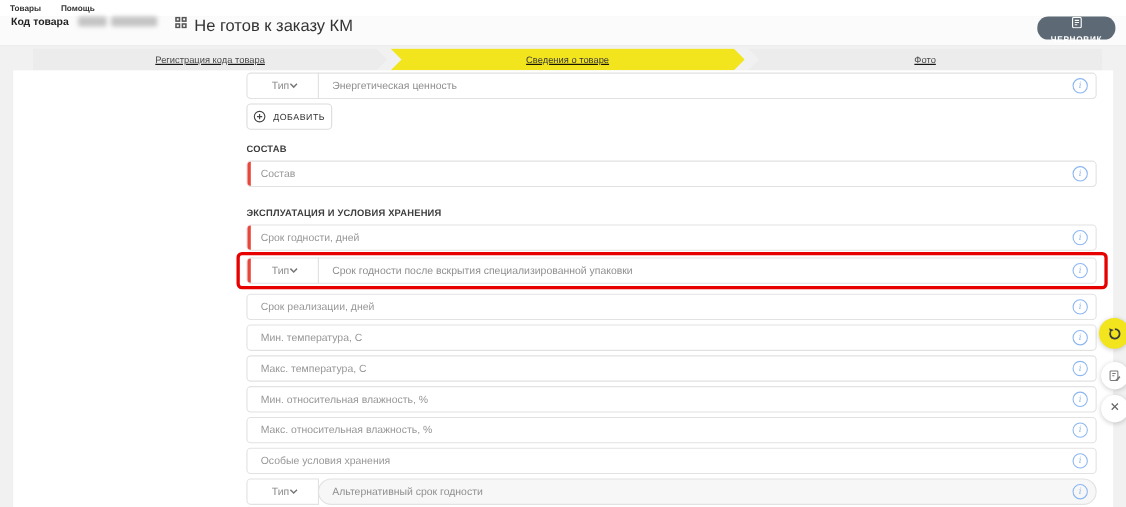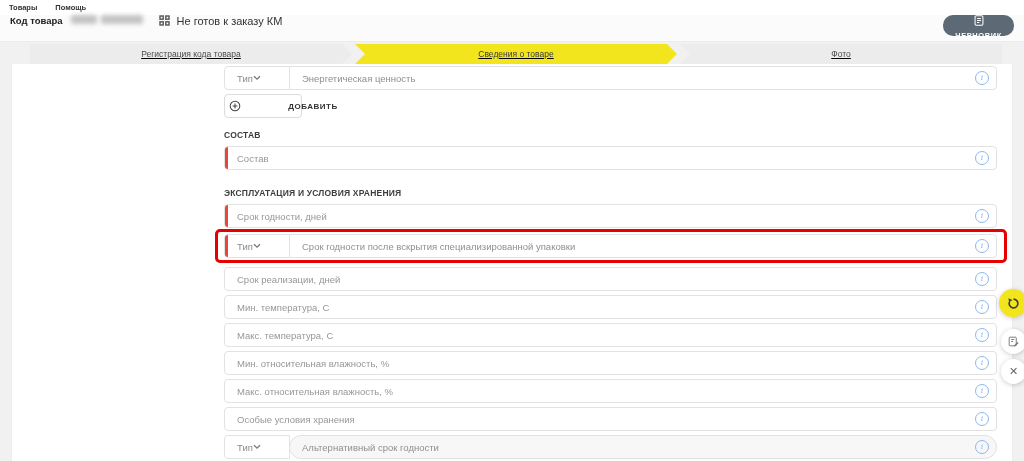--- a/index.html
+++ b/index.html
@@ -9,21 +9,21 @@
   
   .topbar{position:absolute;top:0;left:0;right:0;height:15px;background:#fff;display:flex;align-items:center;gap:18px;padding-left:9px;}
   .topbar a{font-size:7.5px;color:#333;text-decoration:none;font-weight:bold;text-align:center;}
 
   
   .subheader{position:absolute;top:15px;left:0;right:0;height:26px;background:#fbfbfb;border-bottom:1px solid #ececec;display:flex;align-items:flex-start;}
   .code-label{font-size:9.5px;font-weight:bold;color:#222;margin-left:10px;}
   .blur-chip{display:flex;gap:4px;margin-left:8px;filter:blur(2px);}
   .blur-chip i{display:block;height:9px;border-radius:2px;background:#c4c4c4;}
   .qr-ico{margin-left:16px;display:flex;}
-  .status-label{font-size:11px;color:#333;margin-left:7px;}
+  .status-label{font-size:15px;color:#333;margin-left:7px;}
   .draft-btn{margin-left:auto;margin-right:10px;height:21px;border-radius:10px;background:#5d6a75;color:#fff;display:flex;align-items:center;gap:5px;padding:0 12px;border:none;cursor:pointer;flex-direction:column;}
   .draft-btn span{font-size:7.5px;font-weight:bold;letter-spacing:.6px;}
 
   
   .stepper{position:absolute;top:44px;left:30px;width:972px;height:20px;display:flex;text-decoration:underline;}
   .step{flex:1;display:flex;align-items:center;justify-content:center;font-size:8.5px;color:#4a4a4a;background:#ececec;cursor:pointer;}
   .step + .step{margin-left:3px;}
   .step:nth-child(1){clip-path:polygon(0 0,calc(100% - 10px) 0,100% 50%,calc(100% - 10px) 100%,0 100%);}
   .step:nth-child(2){clip-path:polygon(0 0,calc(100% - 10px) 0,100% 50%,calc(100% - 10px) 100%,0 100%,10px 50%);}
   .step:nth-child(3){clip-path:polygon(0 0,100% 0,100% 100%,0 100%,10px 50%);}
@@ -32,32 +32,32 @@
   
   .panel{position:absolute;top:64px;left:12px;width:1000px;height:397px;background:#fff;box-shadow:0 1px 2px rgba(0,0,0,.05);}
   .form-col{position:absolute;left:212px;top:2px;width:773px;}
   .fsection.s1{margin-top:12px;}
   .fsection.s2{margin-top:18px;}
   .section-title{font-size:8.5px;font-weight:bold;color:#3d3d3d;letter-spacing:.2px;height:10px;line-height:10px;margin-bottom:6px;}
   .frow{height:24px;margin-bottom:4px;display:flex;position:relative;}
   .box{border:1px solid #e2e2e2;border-radius:4px;background:#fff;display:flex;align-items:center;position:relative;box-sizing:border-box;}
   .input-box{flex:1;padding:0 7px 0 12px;}
   .input-box .flabel{font-size:9.5px;color:#979797;flex:1;white-space:nowrap;overflow:hidden;}
-  .select-box{width:66px;flex:none;padding:0 8px 0 12px;justify-content:flex-start;border-radius:4px 0 0 4px;cursor:pointer;}
+  .select-box{width:66px;flex:none;padding:0 8px 0 12px;justify-content:center;border-radius:4px 0 0 4px;cursor:pointer;}
   .select-box .flabel{font-size:9.5px;color:#8a8a8a;}
   .value-box{flex:1;margin-left:-1px;border-radius:0 4px 4px 0;padding:0 7px 0 12px;}
   .value-box .flabel{font-size:9.5px;color:#8f8f8f;flex:1;white-space:nowrap;overflow:hidden;}
   .value-box.muted{background:#f7f7f7;border-radius:12px;}
   .required::before{content:'';position:absolute;left:0;top:0;bottom:0;width:3px;background:#e8463c;border-radius:3px 0 0 3px;}
   .info{width:12px;height:12px;flex:none;border:1px solid #8db7f0;border-radius:50%;color:#8db7f0;font-size:8px;line-height:12px;text-align:center;font-family:"DejaVu Serif",serif;font-style:italic;cursor:pointer;margin-left:6px;}
   .chev{width:8px;height:8px;flex:none;display:flex;align-items:center;}
   .highlight-wrap{border:3px solid #e60000;border-radius:5px;margin:-3px -10px 4px -9px;padding:2px 7px 2px 6px;}
   .highlight-wrap .frow{margin-bottom:0;}
   .add-btn{width:78px;height:24px;border:1px solid #dcdcdc;border-radius:4px;background:#fff;display:flex;align-items:center;justify-content:center;gap:6px;cursor:pointer;}
-  .add-btn span{font-size:8px;font-weight:bold;color:#333;letter-spacing:.5px;margin-left:41px;}
+  .add-btn span{font-size:8px;font-weight:normal;color:#333;letter-spacing:.5px;}
 
   
   .fab{position:absolute;border-radius:50%;display:flex;align-items:center;justify-content:center;box-shadow:0 1px 5px rgba(0,0,0,.2);cursor:pointer;border:none;}
   .fab-yellow{left:999px;top:289px;width:28px;height:28px;background:#f2e51d;}
   .fab-white1{left:1001px;top:329px;width:25px;height:25px;background:#fff;}
   .fab-white2{left:1001px;top:359px;width:25px;height:25px;background:#fff;color:#666;font-size:11px;line-height:1;}
 </style>
 </head>
 <body>
 

